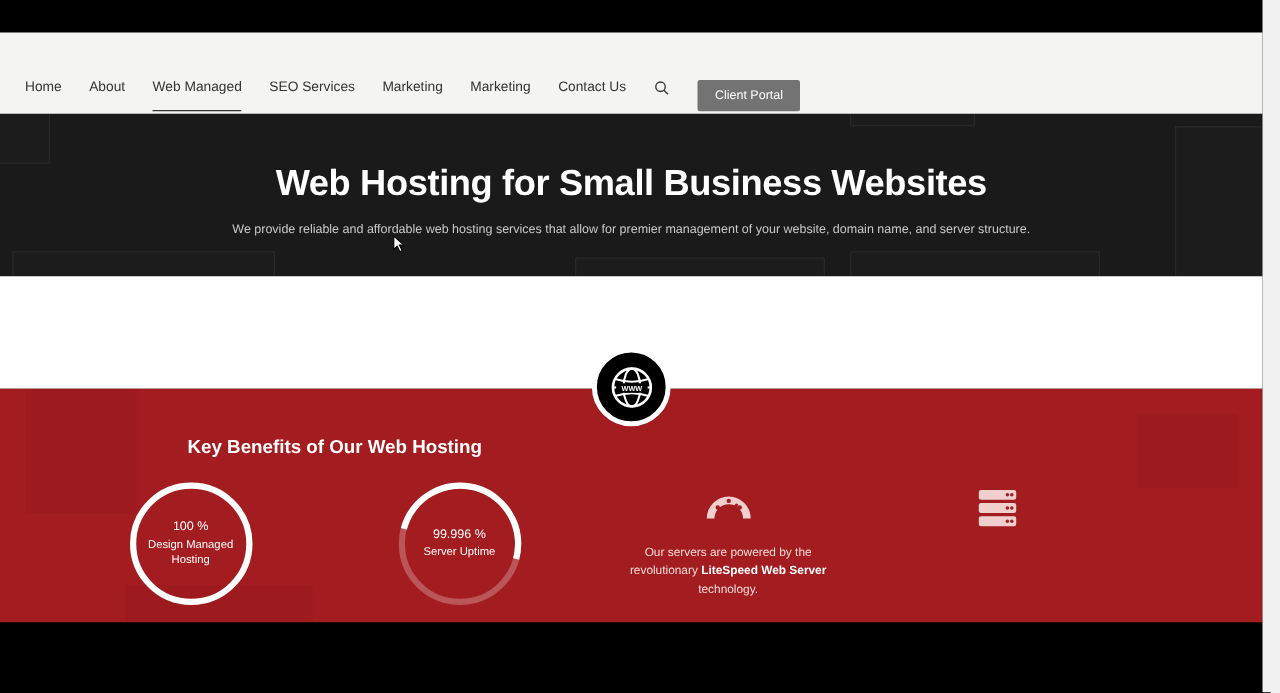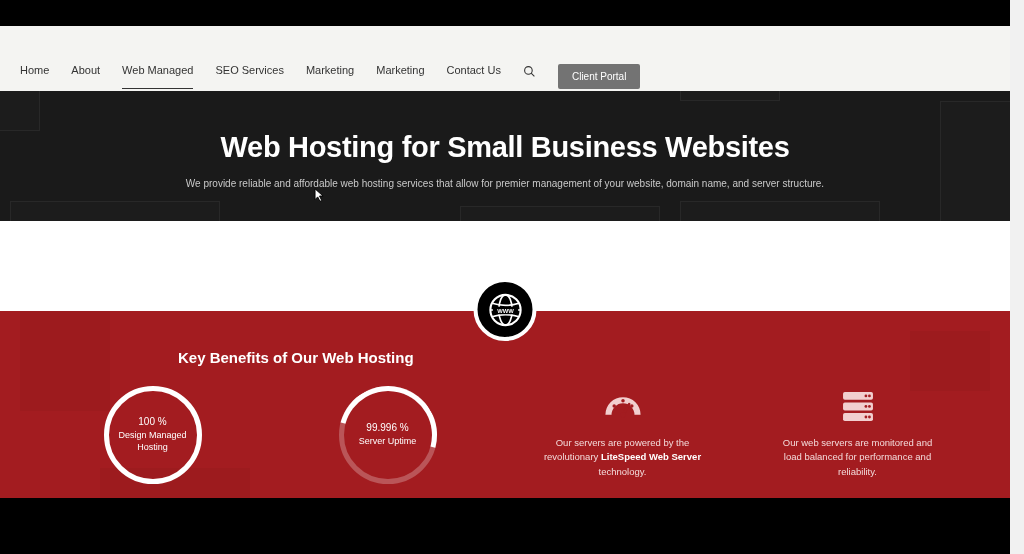--- a/index.html
+++ b/index.html
@@ -179,28 +179,28 @@
     inset: 0;
     opacity: 0.12;
   }
   .benefits-bg-shapes div {
     position: absolute;
     background: rgba(0,0,0,0.3);
   }
   .benefits h2 {
     font-size: 15px;
     font-weight: 700;
-    margin-left: 108px;
+    margin-left: 80px;
     margin-bottom: 20px;
     position: relative;
     z-index: 2;
   }
   .benefit-row {
     display: flex;
-    justify-content: space-between;
+    justify-content: flex-start;
     gap: 50px;
     position: relative;
     z-index: 2;
   }
   .benefit {
     width: 165px;
     display: flex;
     flex-direction: column;
     align-items: center;
     text-align: center;
@@ -378,21 +378,20 @@
             <rect x="8" y="16" width="34" height="9" rx="2" fill="#f2cfcf"></rect>
             <rect x="8" y="28" width="34" height="9" rx="2" fill="#f2cfcf"></rect>
             <circle cx="34" cy="8.5" r="1.6" fill="#a31c20"></circle>
             <circle cx="38" cy="8.5" r="1.6" fill="#a31c20"></circle>
             <circle cx="34" cy="20.5" r="1.6" fill="#a31c20"></circle>
             <circle cx="38" cy="20.5" r="1.6" fill="#a31c20"></circle>
             <circle cx="34" cy="32.5" r="1.6" fill="#a31c20"></circle>
             <circle cx="38" cy="32.5" r="1.6" fill="#a31c20"></circle>
           </svg>
         </div>
-        <div class="benefit-text">Our web servers are monitored and load balanced for performance and reliability.</div>
       </div>
 
     </div>
   </div>
 
   <div class="bottom-bar"></div>
 </div>
 
 <div class="scrollbar">
   <div class="scrollbar-track"></div>

